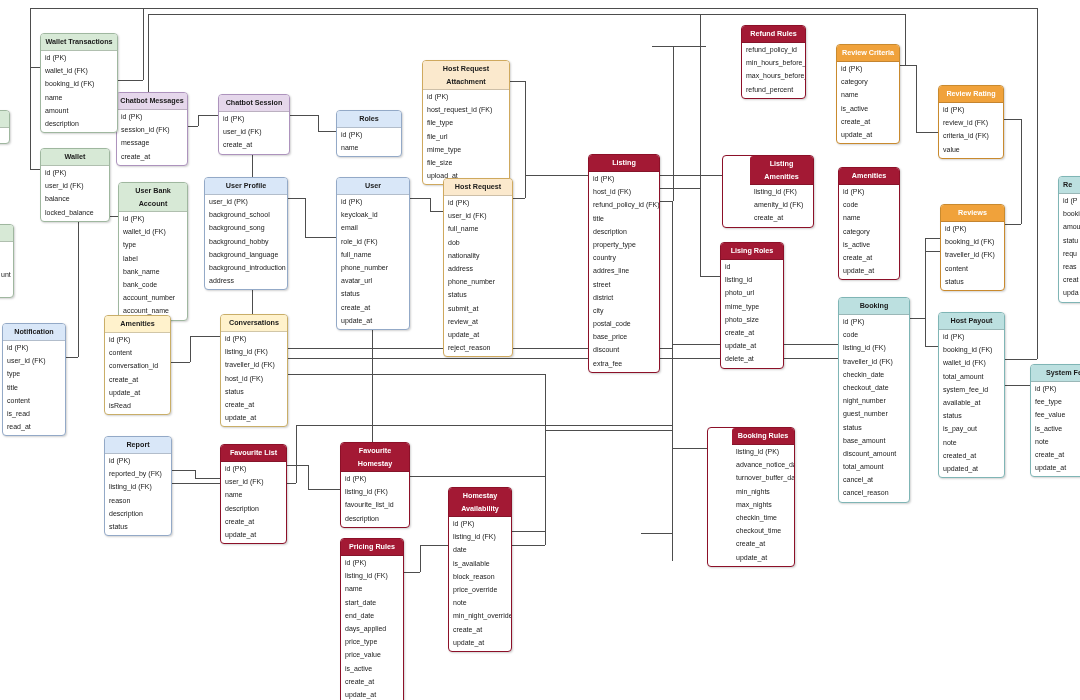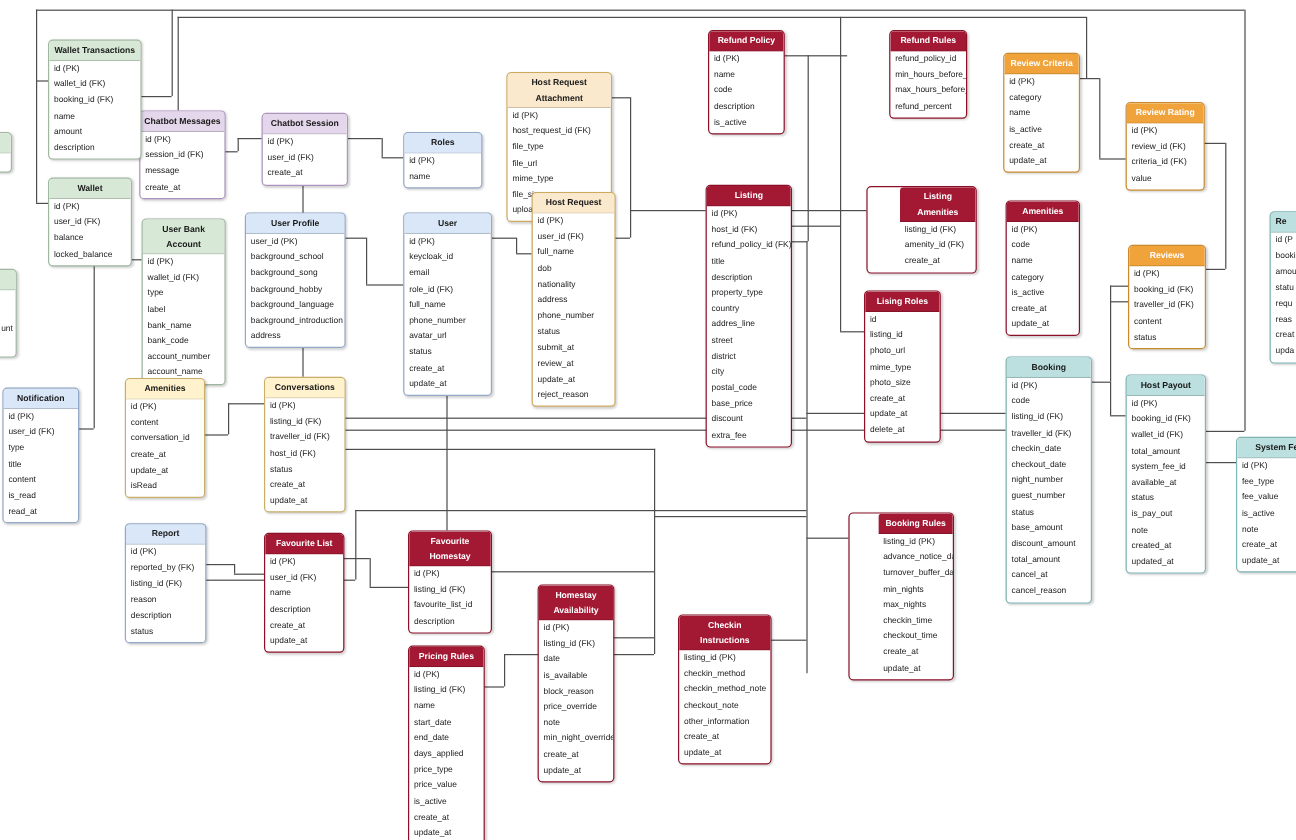--- a/index.html
+++ b/index.html
@@ -167,42 +167,34 @@
     <div class="tbl theme-tan" style="left: 422px; top: 60px; width: 86px;">
       <div class="hdr">Host Request Attachment</div>
       <div class="row">id (PK)</div>
       <div class="row">host_request_id (FK)</div>
       <div class="row">file_type</div>
       <div class="row">file_url</div>
       <div class="row">mime_type</div>
       <div class="row">file_size</div>
       <div class="row">upload_at</div>
     </div>
-    <div class="tbl theme-tan" style="left: 443px; top: 160px; width: 68px;">
+    <div class="tbl theme-tan" style="left: 443px; top: 178px; width: 68px;">
       <div class="hdr">Host Request</div>
       <div class="row">id (PK)</div>
       <div class="row">user_id (FK)</div>
       <div class="row">full_name</div>
       <div class="row">dob</div>
       <div class="row">nationality</div>
       <div class="row">address</div>
       <div class="row">phone_number</div>
       <div class="row">status</div>
       <div class="row">submit_at</div>
       <div class="row">review_at</div>
       <div class="row">update_at</div>
       <div class="row">reject_reason</div>
-    </div>
-    <div class="tbl theme-darkred" style="left: 590px; top: 25px; width: 62px;">
-      <div class="hdr">Refund Policy</div>
-      <div class="row">id (PK)</div>
-      <div class="row">name</div>
-      <div class="row">code</div>
-      <div class="row">description</div>
-      <div class="row">is_active</div>
     </div>
     <div class="tbl theme-darkred" style="left: 706px; top: 25px; width: 63px; margin-left: 35px;">
       <div class="hdr">Refund Rules</div>
       <div class="row">refund_policy_id</div>
       <div class="row">min_hours_before_</div>
       <div class="row">max_hours_before_</div>
       <div class="row">refund_percent</div>
     </div>
     <div class="tbl theme-orange" style="left: 836px; top: 44px; width: 62px;">
       <div class="hdr">Review Criteria</div>
@@ -388,30 +380,20 @@
       <div class="row">listing_id (FK)</div>
       <div class="row">date</div>
       <div class="row">is_available</div>
       <div class="row">block_reason</div>
       <div class="row">price_override</div>
       <div class="row">note</div>
       <div class="row">min_night_override</div>
       <div class="row">create_at</div>
       <div class="row">update_at</div>
     </div>
-    <div class="tbl theme-darkred" style="left: 565px; top: 512px; width: 76px;">
-      <div class="hdr">Checkin Instructions</div>
-      <div class="row">listing_id (PK)</div>
-      <div class="row">checkin_method</div>
-      <div class="row">checkin_method_note</div>
-      <div class="row">checkout_note</div>
-      <div class="row">other_information</div>
-      <div class="row">create_at</div>
-      <div class="row">update_at</div>
-    </div>
     <div class="tbl theme-darkred" style="left: 707px; top: 427px; width: 62px; padding-left: 24px;">
       <div class="hdr">Booking Rules</div>
       <div class="row">listing_id (PK)</div>
       <div class="row">advance_notice_da</div>
       <div class="row">turnover_buffer_day</div>
       <div class="row">min_nights</div>
       <div class="row">max_nights</div>
       <div class="row">checkin_time</div>
       <div class="row">checkout_time</div>
       <div class="row">create_at</div>

